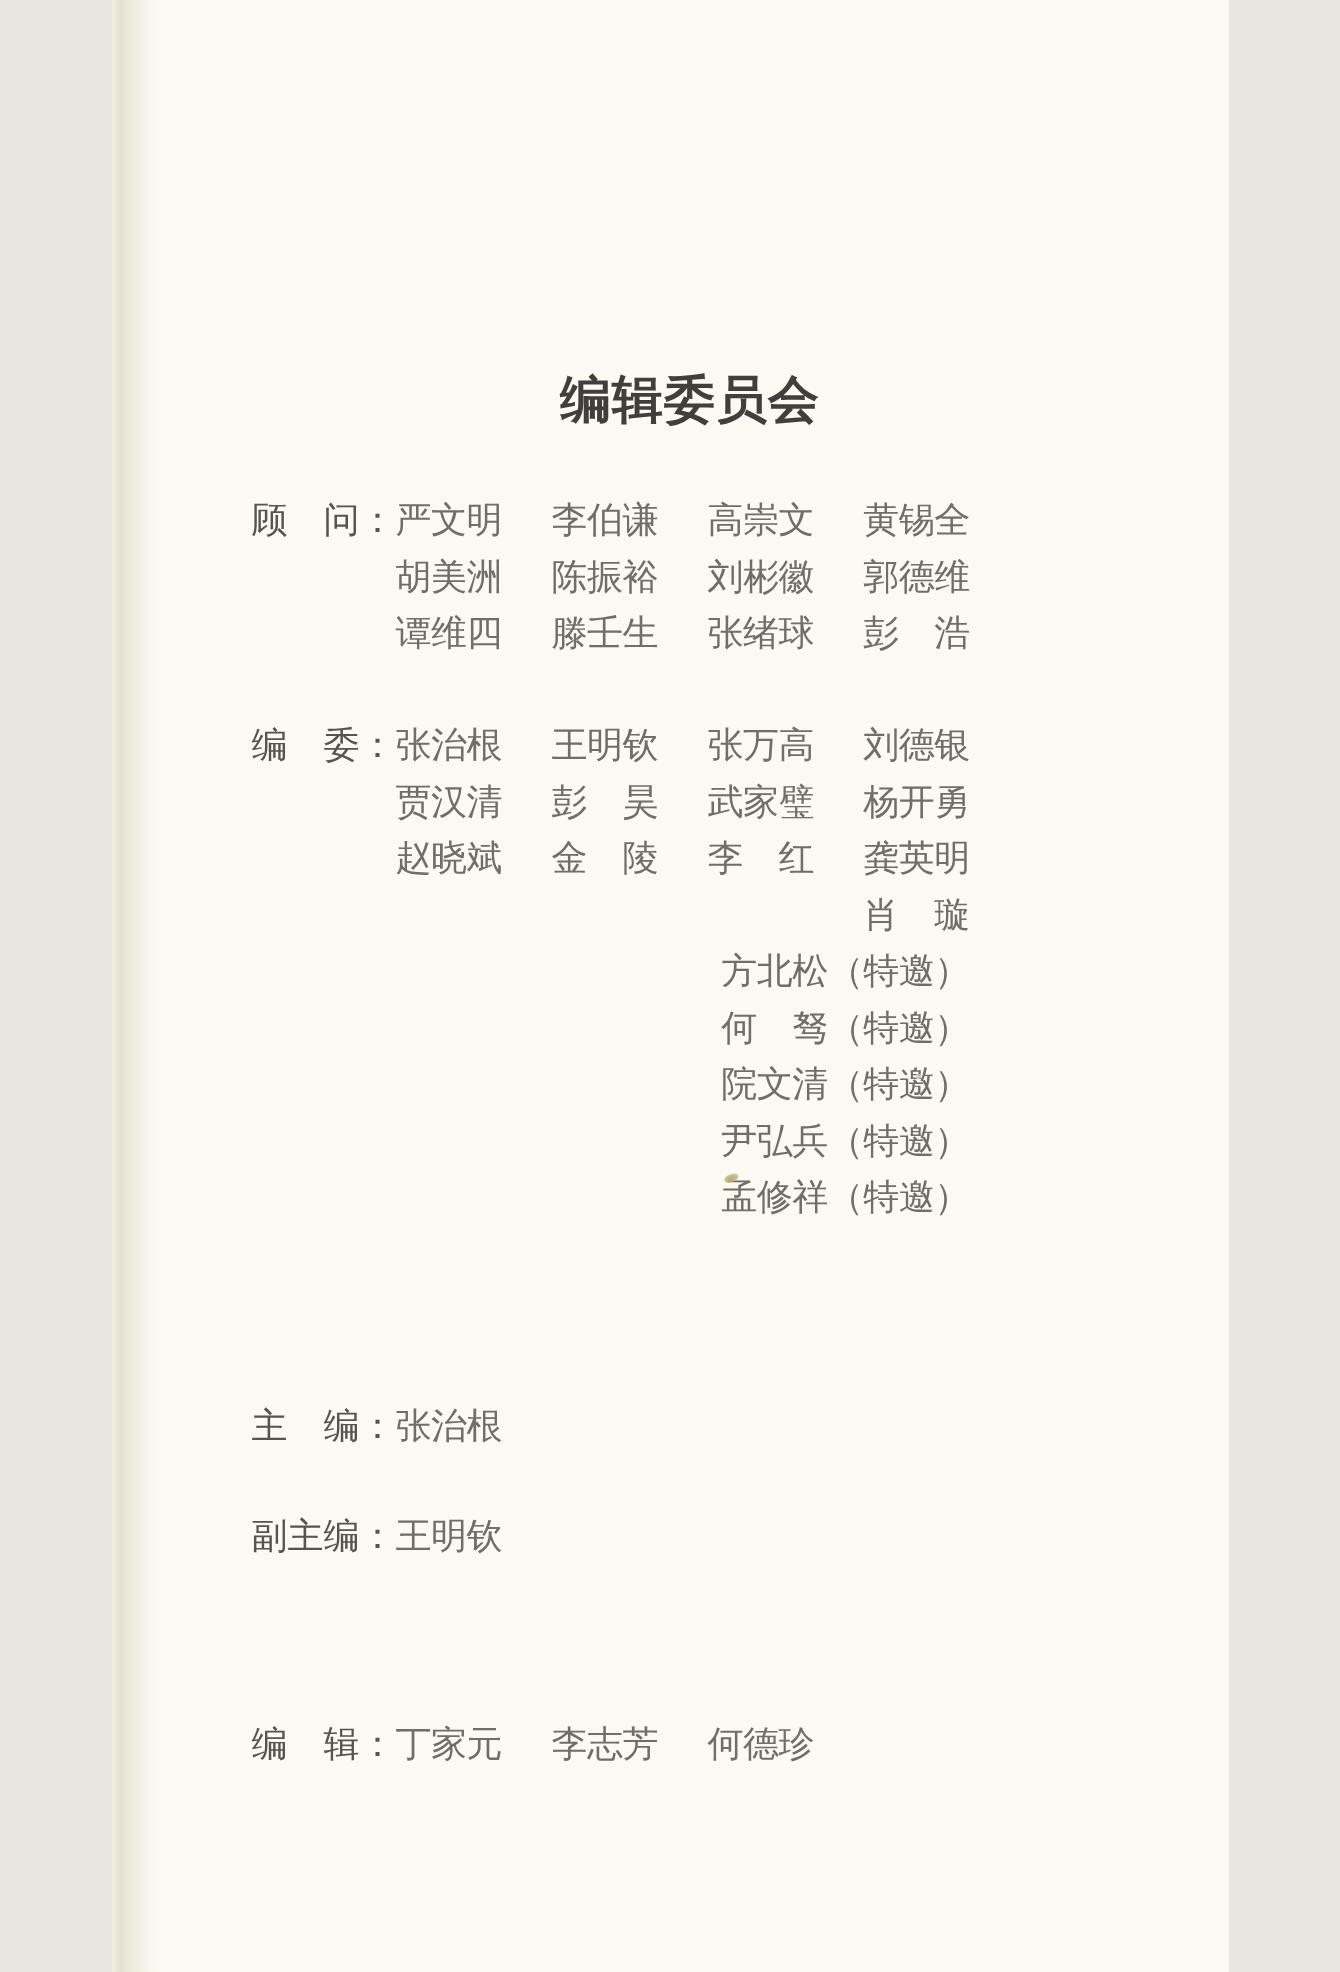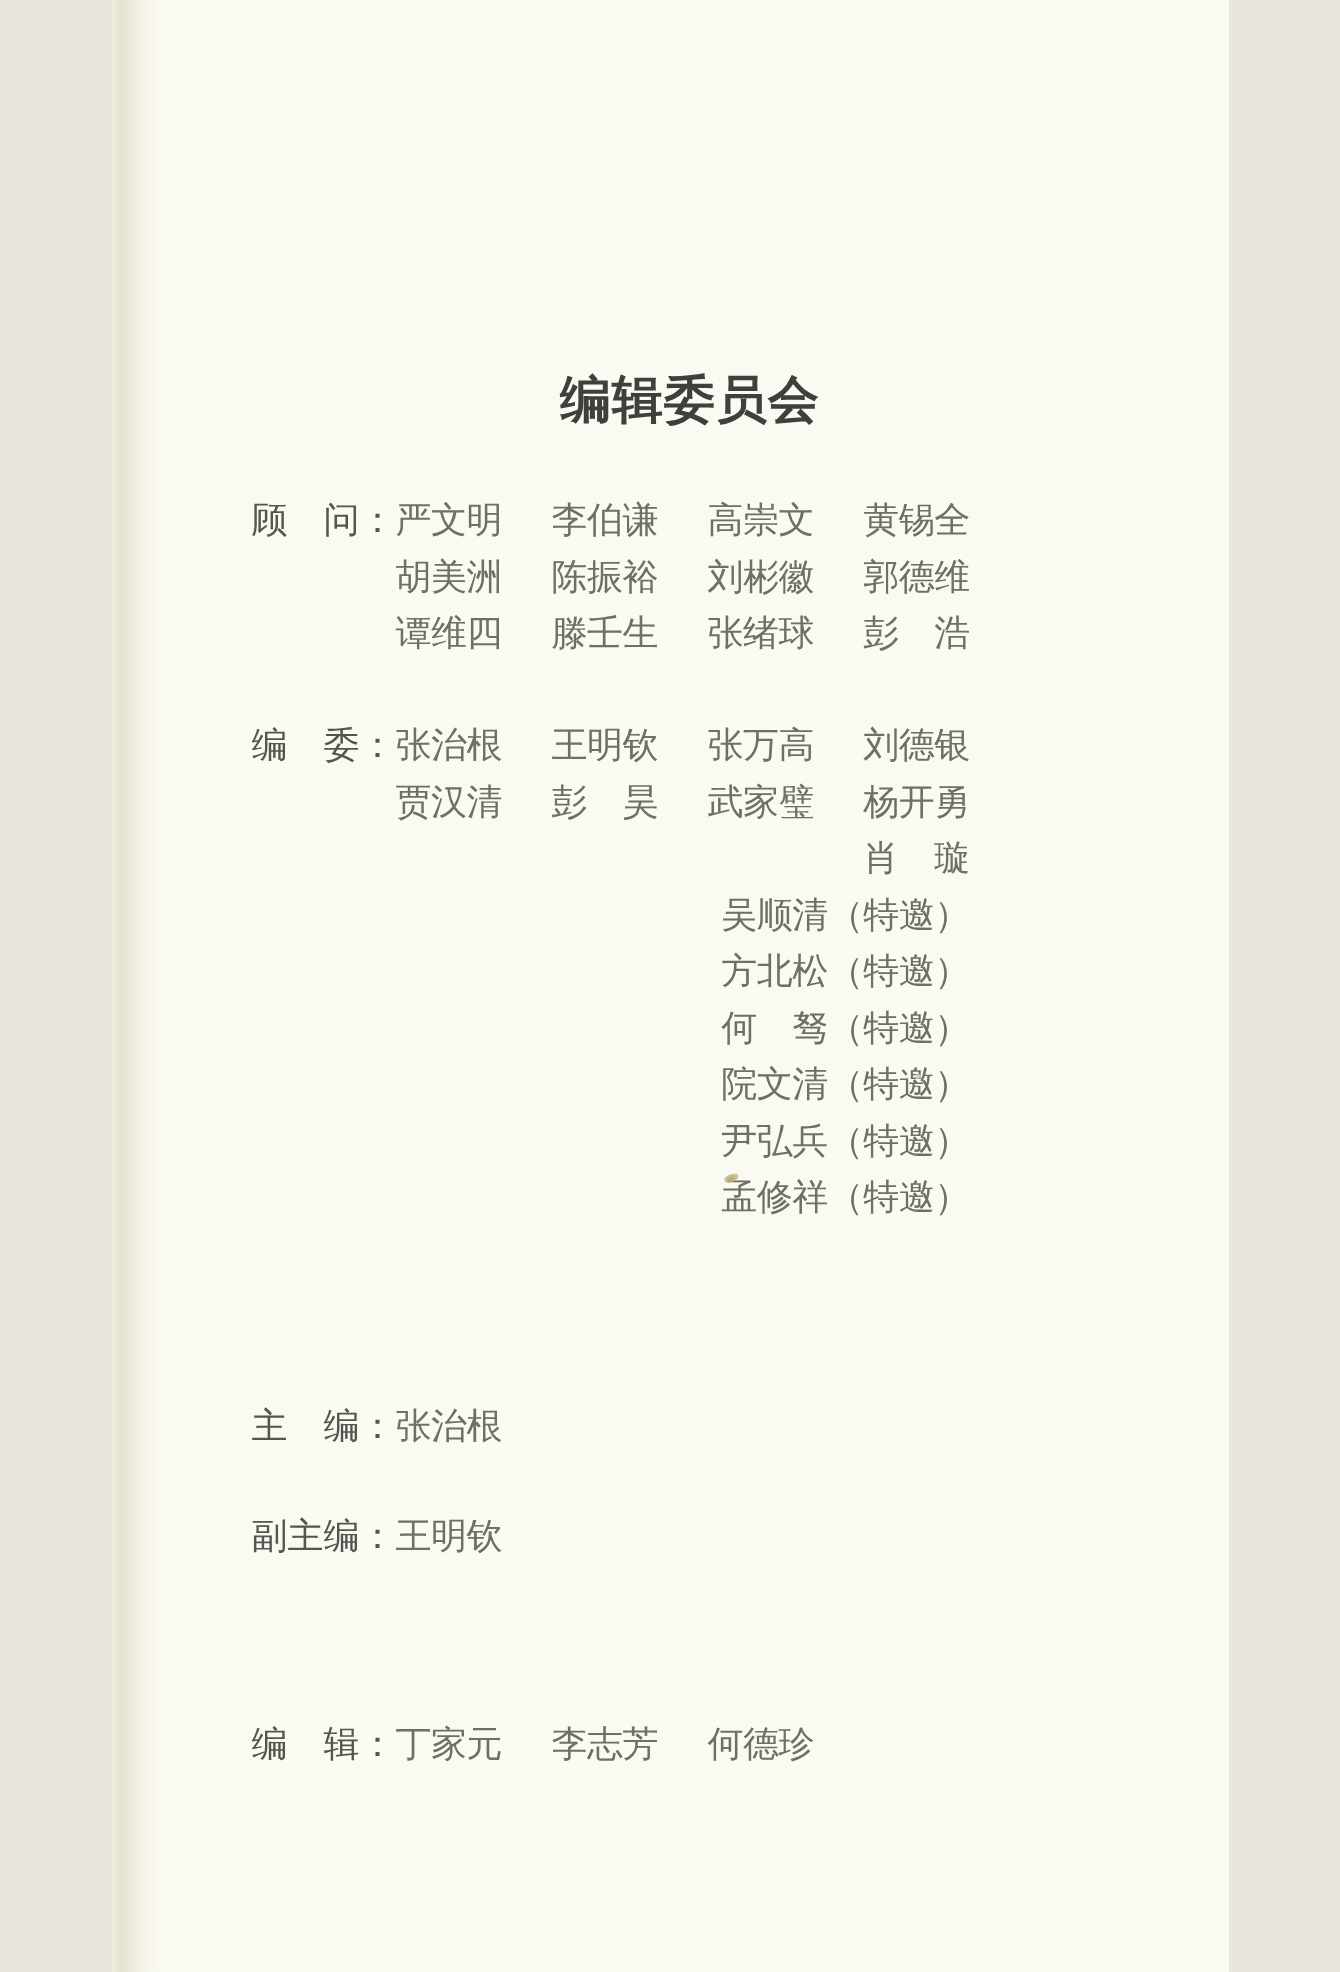--- a/index.html
+++ b/index.html
@@ -139,24 +139,27 @@
         <span class="cell">张万高</span>
         <span class="cell">刘德银</span>
       </div>
       <div class="row">
         <span class="cell">贾汉清</span>
         <span class="cell">彭　昊</span>
         <span class="cell">武家璧</span>
         <span class="cell">杨开勇</span>
       </div>
       <div class="row">
+        <span class="cell">赵晓斌</span>
+        <span class="cell">金　陵</span>
+        <span class="cell">李　红</span>
+        <span class="cell">龚英明</span>
+      </div>
+      <div class="row">
         <span class="cell">肖　璇</span>
-      </div>
-      <div class="row">
-        <span class="cell">吴顺清（特邀）</span>
       </div>
       <div class="row">
         <span class="cell">方北松（特邀）</span>
       </div>
       <div class="row">
         <span class="cell">何　驽（特邀）</span>
       </div>
       <div class="row">
         <span class="cell">院文清（特邀）</span>
       </div>

